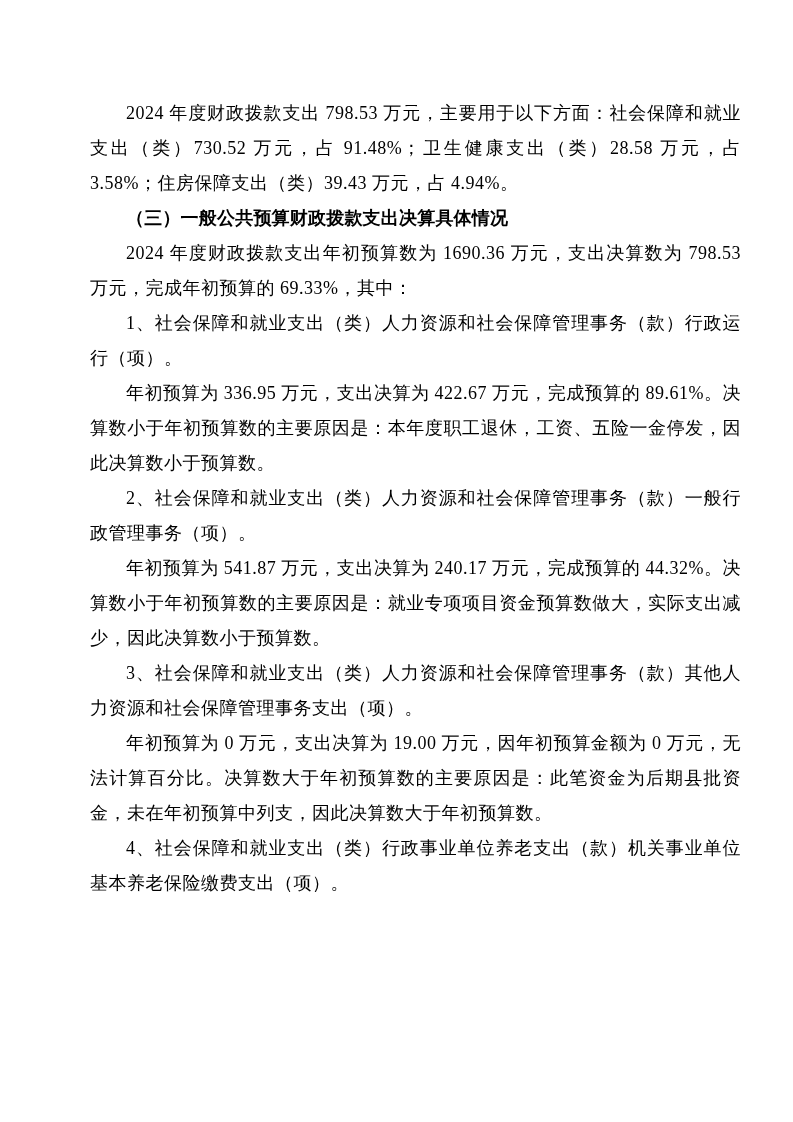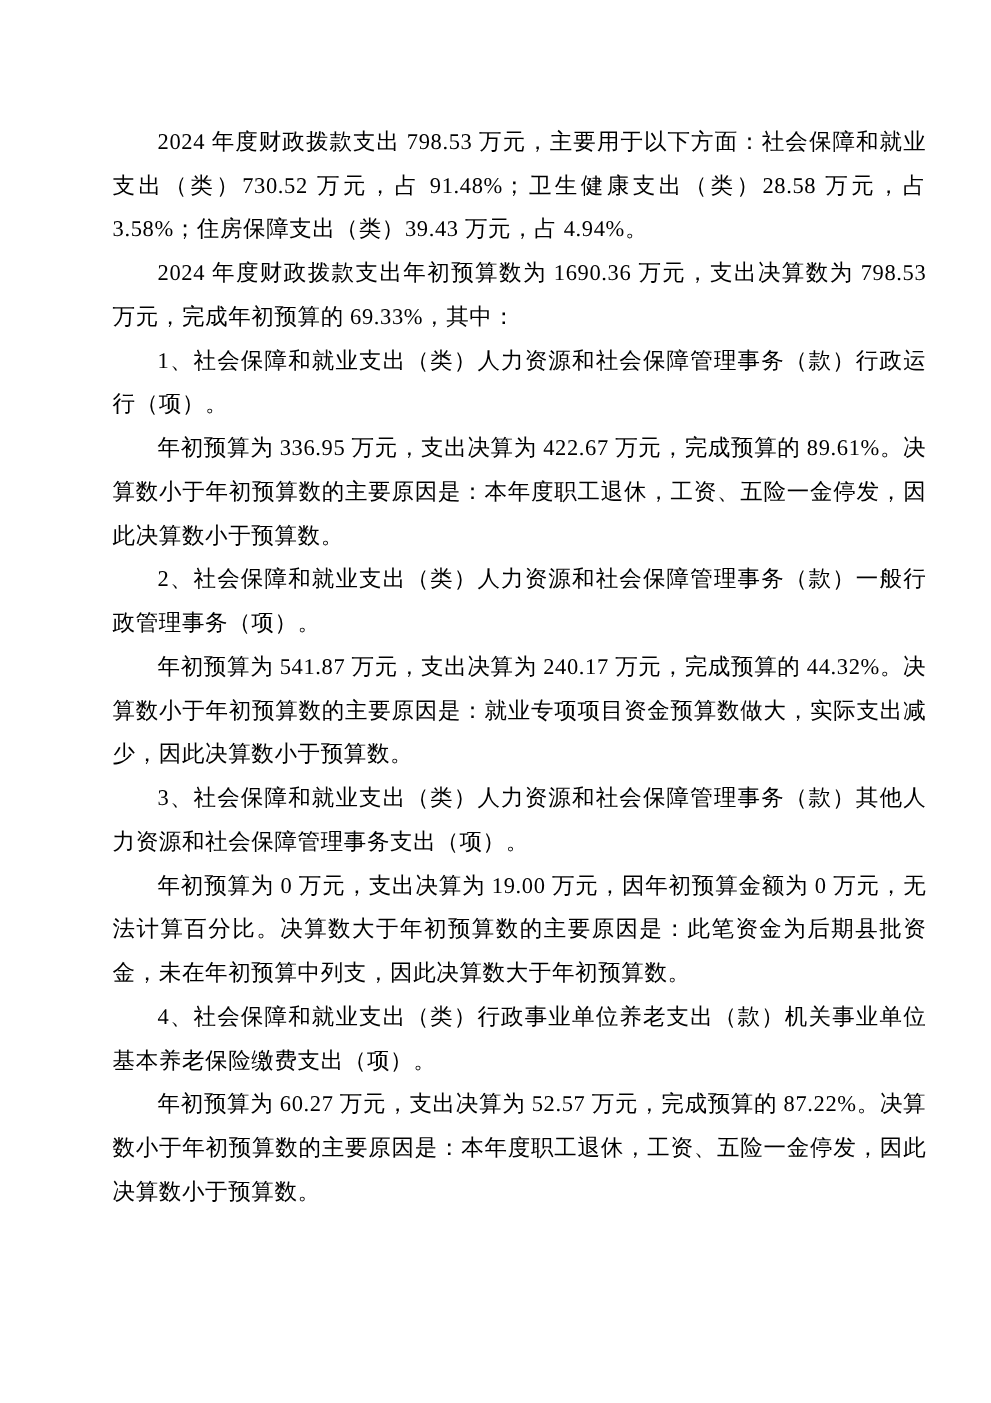--- a/index.html
+++ b/index.html
@@ -31,22 +31,22 @@
   .heading {
     font-weight: bold;
     letter-spacing: 0.2px;
   }
 </style>
 </head>
 <body>
 
 <div class="page">
   <p class="para">2024 年度财政拨款支出 798.53 万元，主要用于以下方面：社会保障和就业支出（类）730.52 万元，占 91.48%；卫生健康支出（类）28.58 万元，占 3.58%；住房保障支出（类）39.43 万元，占 4.94%。</p>
+  <p class="para heading">（三）一般公共预算财政拨款支出决算具体情况</p>
   <p class="para">2024 年度财政拨款支出年初预算数为 1690.36 万元，支出决算数为 798.53 万元，完成年初预算的 69.33%，其中：</p>
   <p class="para">1、社会保障和就业支出（类）人力资源和社会保障管理事务（款）行政运行（项）。</p>
   <p class="para">年初预算为 336.95 万元，支出决算为 422.67 万元，完成预算的 89.61%。决算数小于年初预算数的主要原因是：本年度职工退休，工资、五险一金停发，因此决算数小于预算数。</p>
   <p class="para">2、社会保障和就业支出（类）人力资源和社会保障管理事务（款）一般行政管理事务（项）。</p>
   <p class="para">年初预算为 541.87 万元，支出决算为 240.17 万元，完成预算的 44.32%。决算数小于年初预算数的主要原因是：就业专项项目资金预算数做大，实际支出减少，因此决算数小于预算数。</p>
   <p class="para">3、社会保障和就业支出（类）人力资源和社会保障管理事务（款）其他人力资源和社会保障管理事务支出（项）。</p>
   <p class="para">年初预算为 0 万元，支出决算为 19.00 万元，因年初预算金额为 0 万元，无法计算百分比。决算数大于年初预算数的主要原因是：此笔资金为后期县批资金，未在年初预算中列支，因此决算数大于年初预算数。</p>
   <p class="para">4、社会保障和就业支出（类）行政事业单位养老支出（款）机关事业单位基本养老保险缴费支出（项）。</p>
-  <p class="para">年初预算为 60.27 万元，支出决算为 52.57 万元，完成预算的 87.22%。决算数小于年初预算数的主要原因是：本年度职工退休，工资、五险一金停发，因此决算数小于预算数。</p>
 </div>
 
 </body></html>

